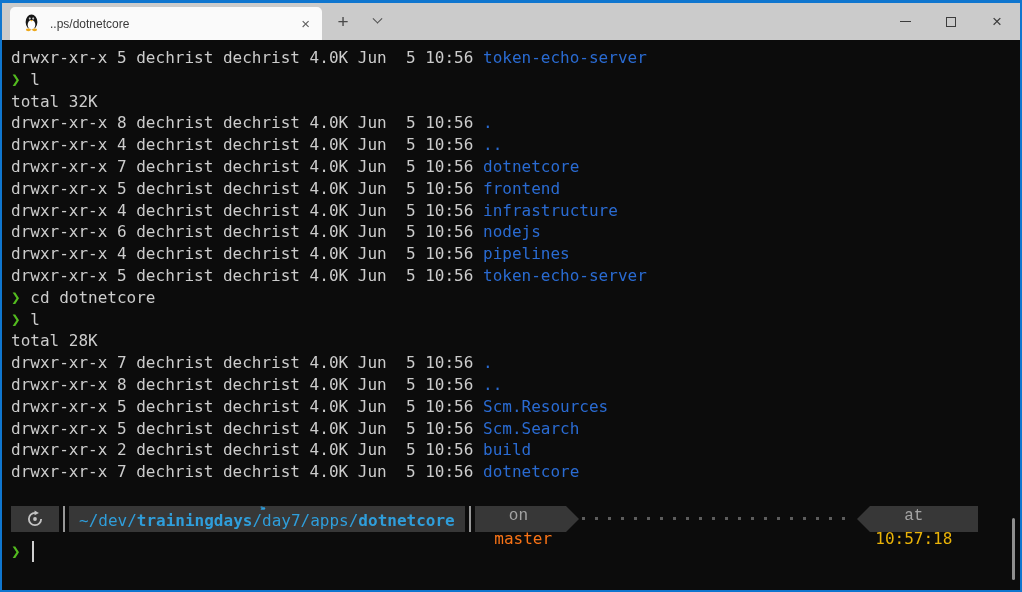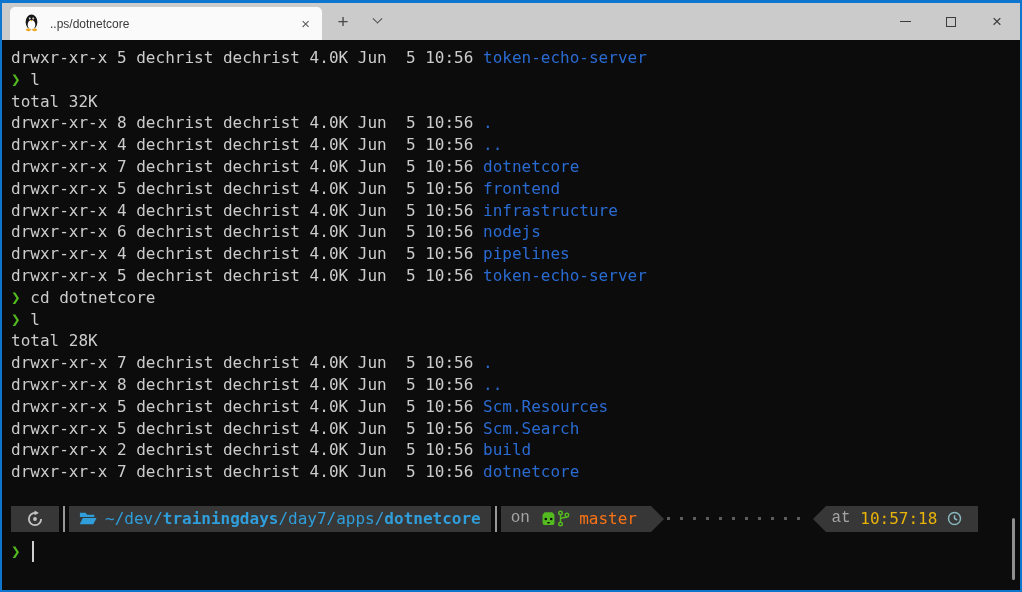--- a/index.html
+++ b/index.html
@@ -37,21 +37,21 @@
     font-family:"DejaVu Sans Mono","Liberation Mono",monospace;
     font-size:16px; line-height:21.8px;
   }
   .tline { white-space:pre; height:21.8px; }
   .t-fg    { color:#cccccc; }
   .t-dir   { color:#2a6bd2; }
   .t-green { color:#53bb1f; }
   
   .statusbar { display:flex; align-items:center; height:26px; margin-top:23px;
     margin-right:42px; }
-  .seg { background:#373737; height:26px; display:flex; align-items:center; }
+  .seg { background:#373737; height:26px; display:flex; align-items:center;flex-direction:column; }
   .seg-os { width:48px; justify-content:center; }
   .vsep { width:2px; height:26px; background:#989898; margin:0 4px; }
   .seg-path { padding:0 10px; color:#2f9edb; white-space:pre; }
   .seg-path .b { font-weight:bold; }
   .seg-path svg { margin-right:8px; }
   .seg-git { padding:0 4px 0 10px; white-space:pre; }
   .lbl { color:#a4a4a4;font-family:Liberation Mono, monospace; }
   .branch-name { color:#f97316; }
   .arrow-r { width:0; height:0; border-top:13px solid transparent;
     border-bottom:13px solid transparent; border-left:13px solid #373737; }

